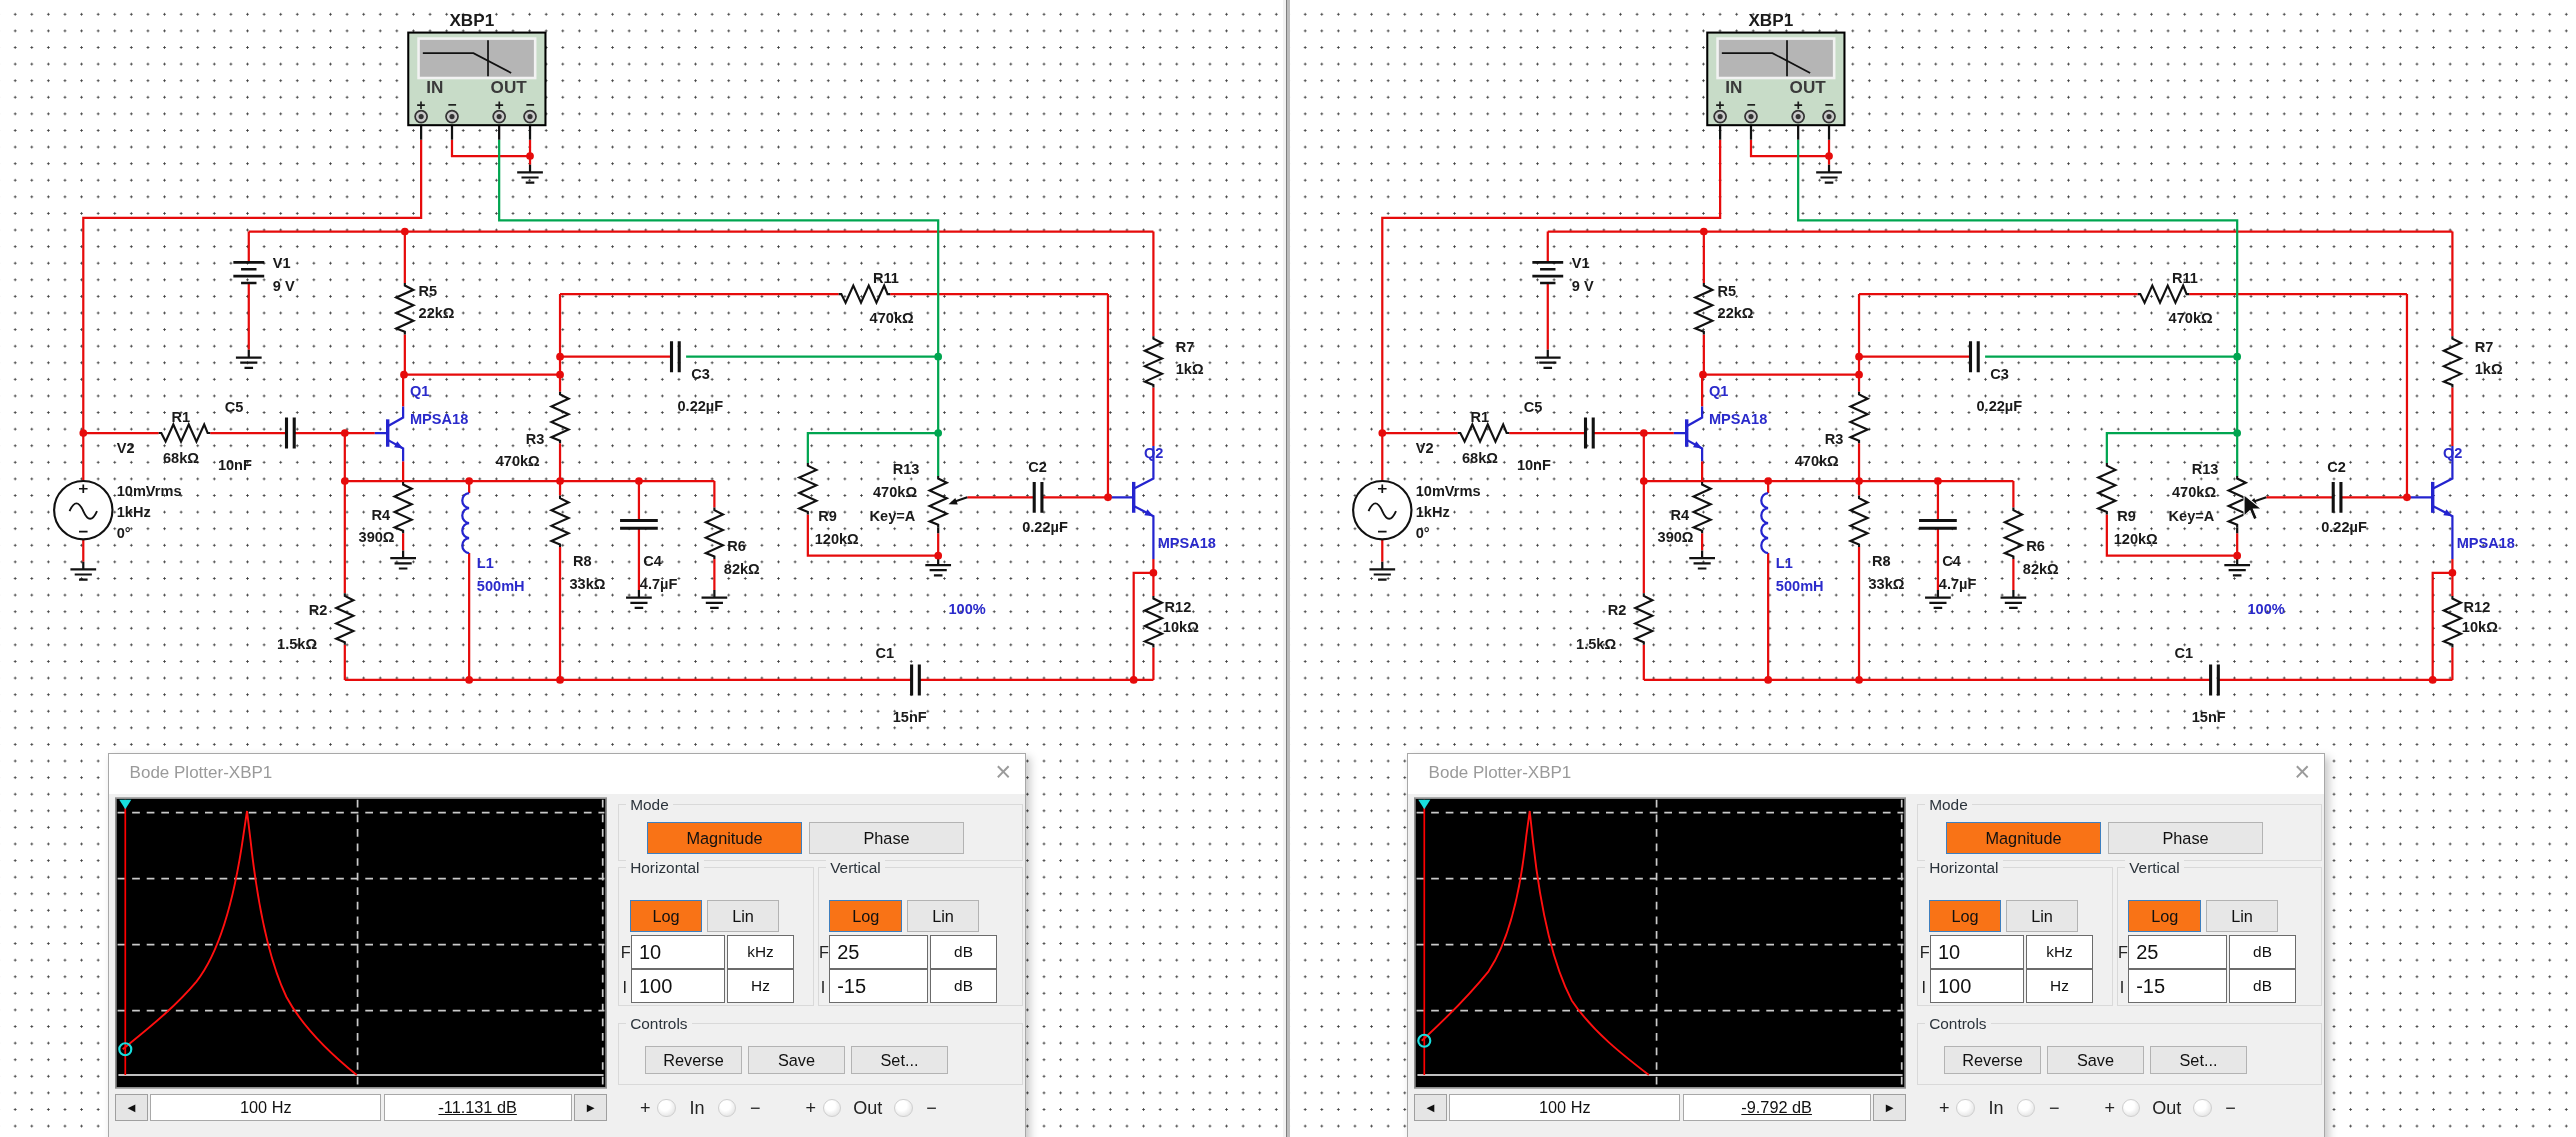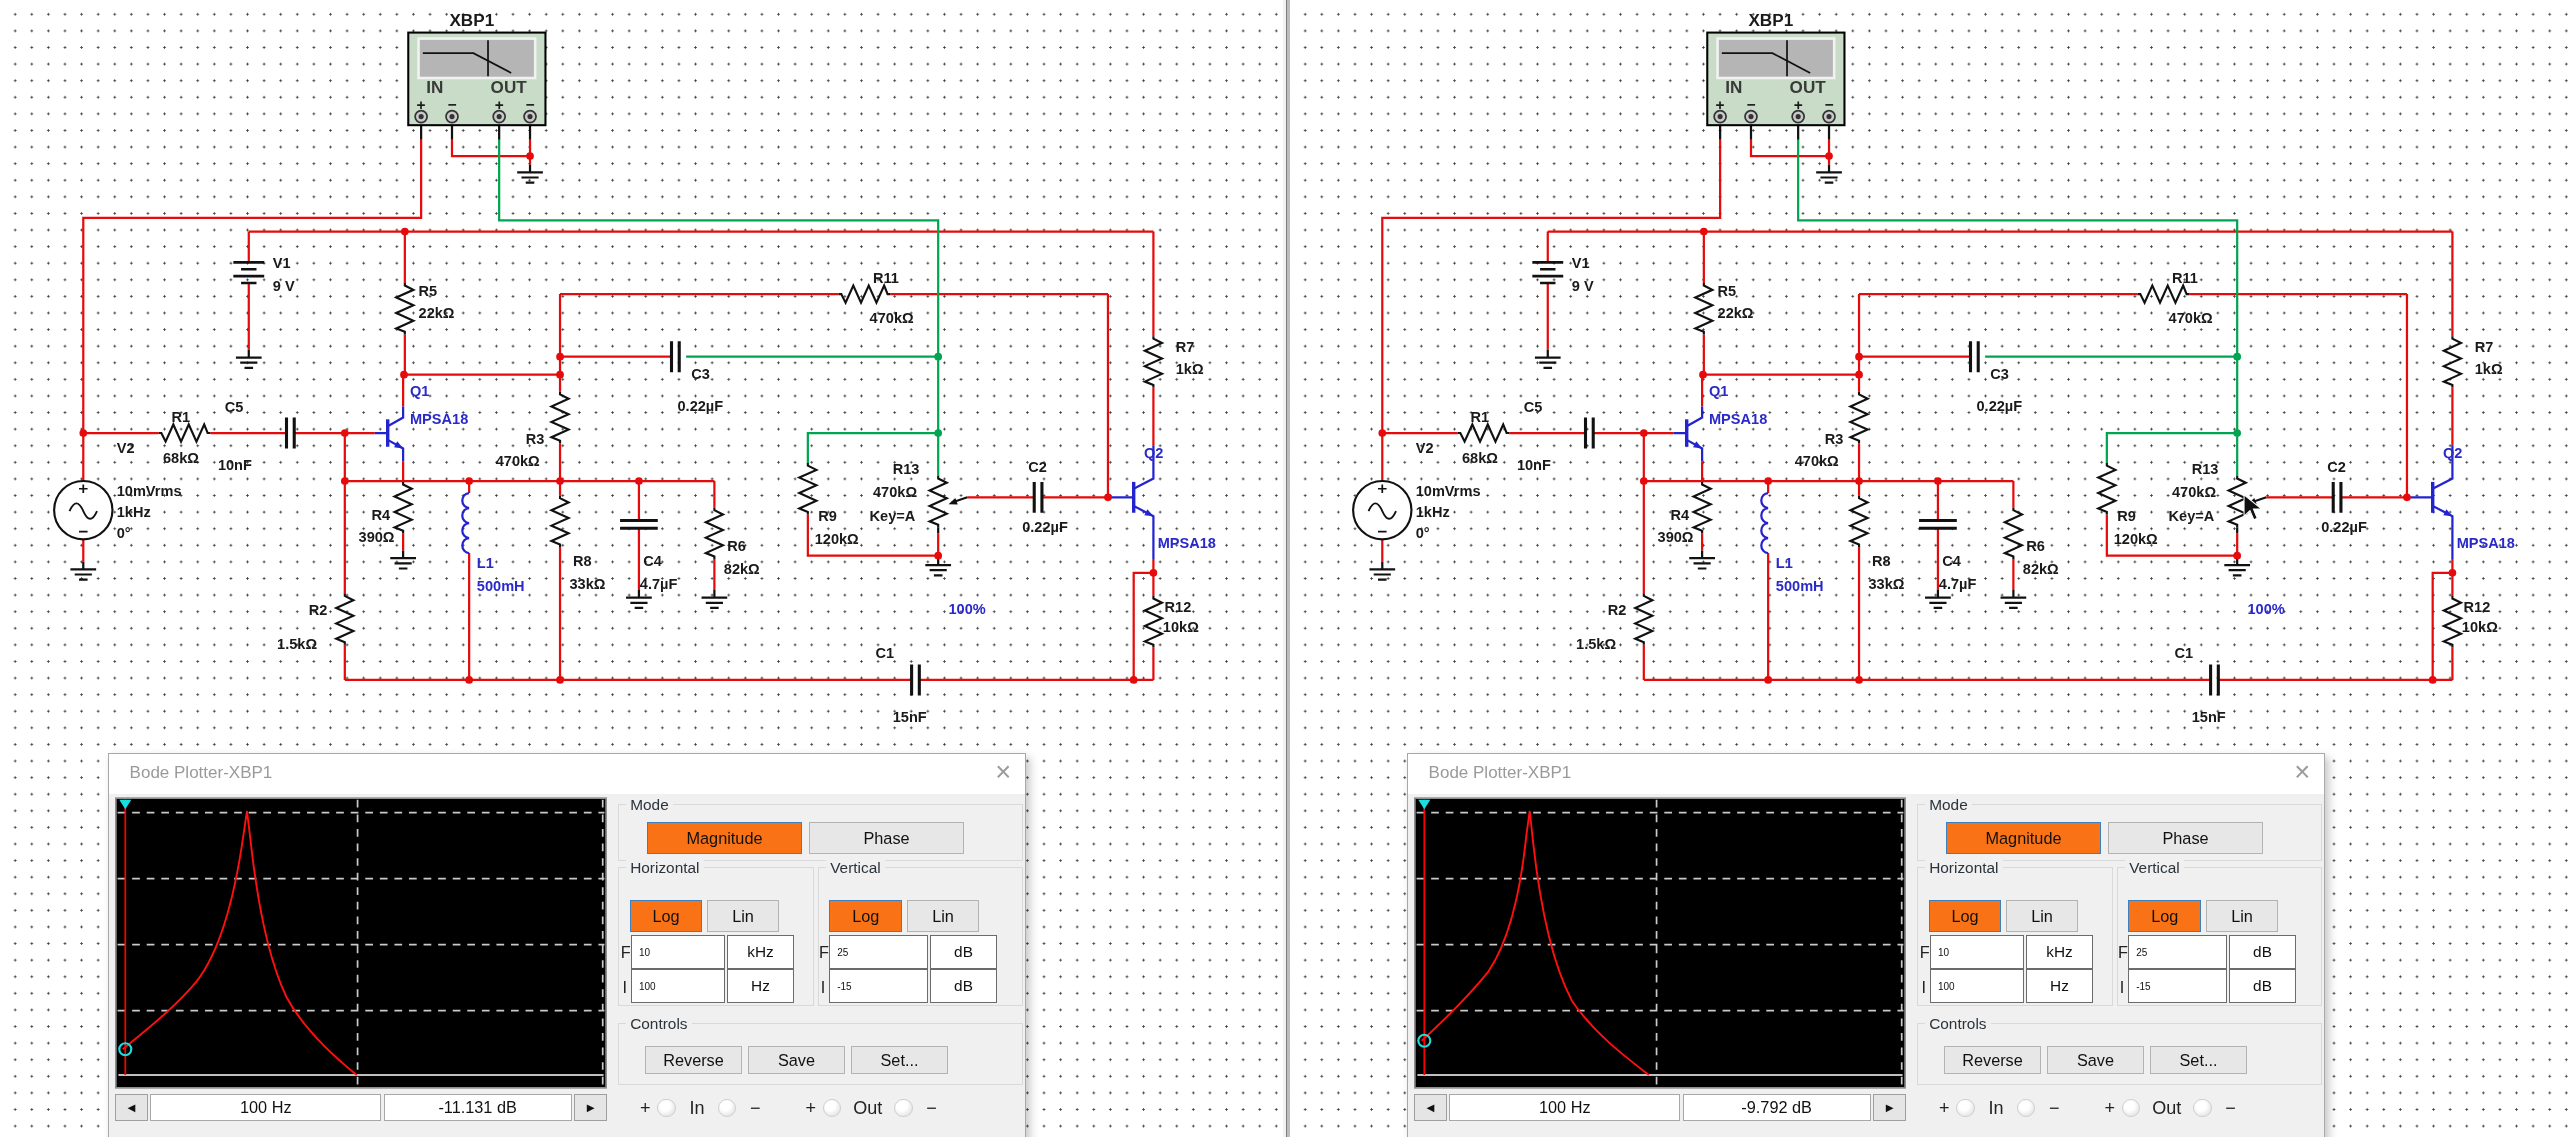--- a/index.html
+++ b/index.html
@@ -40,27 +40,27 @@
   .bw-title{position:absolute;left:20.6px;top:9.4px;font-size:17px;color:#9a9a9a;}
   .bw-close{position:absolute;right:13.7px;top:1.7px;font-size:27.4px;color:#9b9b9b;line-height:1.2;cursor:default;}
   .bw-plot{position:absolute;left:6px;top:43px;width:492px;height:292px;}
   .grid{stroke:#c9c9c9;stroke-width:2;stroke-dasharray:9 8;fill:none;}
   .curve{stroke:#ff0f0f;stroke-width:2.2;fill:none;}
   .bw-readout{position:absolute;left:6px;top:340px;width:492px;height:27.4px;display:flex;gap:2.6px;}
   .bw-btn{width:33px;height:27.4px;background:#e5e5e5;border:0.9px solid #9f9f9f;font-size:13px;color:#111;
         display:flex;align-items:center;justify-content:center;box-sizing:border-box;}
   .bw-field{background:#fff;border:0.9px solid #a8a8a8;font-size:16.3px;color:#111;display:flex;
         align-items:center;justify-content:center;box-sizing:border-box;}
-  .bw-field.f1{width:232px;} .bw-field.f2{width:189px;}
+  .bw-field.f1{width:232px;} .bw-field.f2{width:189px;text-decoration:underline;}
   .groupbox{position:absolute;border:0.9px solid #d9d9d9;}
   .glabel{position:absolute;top:-9.4px;left:6.9px;background:#f0f0f0;padding:0 4.3px;font-size:15.4px;color:#2b333b;white-space:nowrap;}
   .btn{position:absolute;background:#e7e7e7;border:1.7px solid #b3b3b3;font-size:16.3px;color:#111;
         display:flex;align-items:center;justify-content:center;box-sizing:border-box;}
   .btn.sel{background:#f97316;border-color:#3e7fbf;}
-  .fld{position:absolute;border:0.9px solid #6b6b6b;background:#fff;font-size:10px;color:#111;
+  .fld{position:absolute;border:0.9px solid #6b6b6b;background:#fff;font-size:20px;color:#111;
         box-sizing:border-box;padding:0 0 0 6.9px;font-family:"Liberation Sans",sans-serif;}
   .unitbox{position:absolute;border:0.9px solid #6b6b6b;background:#fff;font-size:15.4px;color:#111;
         display:flex;align-items:center;justify-content:center;box-sizing:border-box;}
   .fi-label{position:absolute;font-size:16.3px;color:#222;}
   .bw-terminals{position:absolute;left:509px;top:341px;width:403px;height:26px;display:flex;
         align-items:center;font-size:18px;color:#222;}
   .term-dot{width:16.3px;height:16.3px;border-radius:50%;border:1.7px solid #cfcfcf;flex:0 0 auto;
         background:radial-gradient(circle at 40% 35%,#ffffff 35%,#d7d7d7);}
   .grip{position:absolute;right:12px;bottom:8.6px;width:3.4px;height:3.4px;background:transparent;
         box-shadow:10.3px 0 0 #b0b0b0,5.1px 5.1px 0 #b0b0b0,10.3px 5.1px 0 #b0b0b0,0 10.3px 0 #b0b0b0,5.1px 10.3px 0 #b0b0b0,10.3px 10.3px 0 #b0b0b0;}

